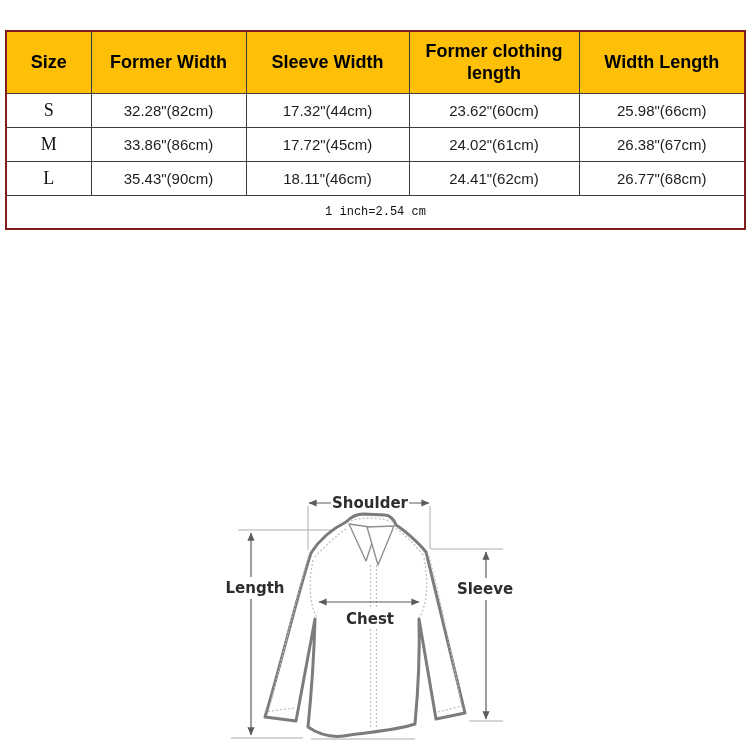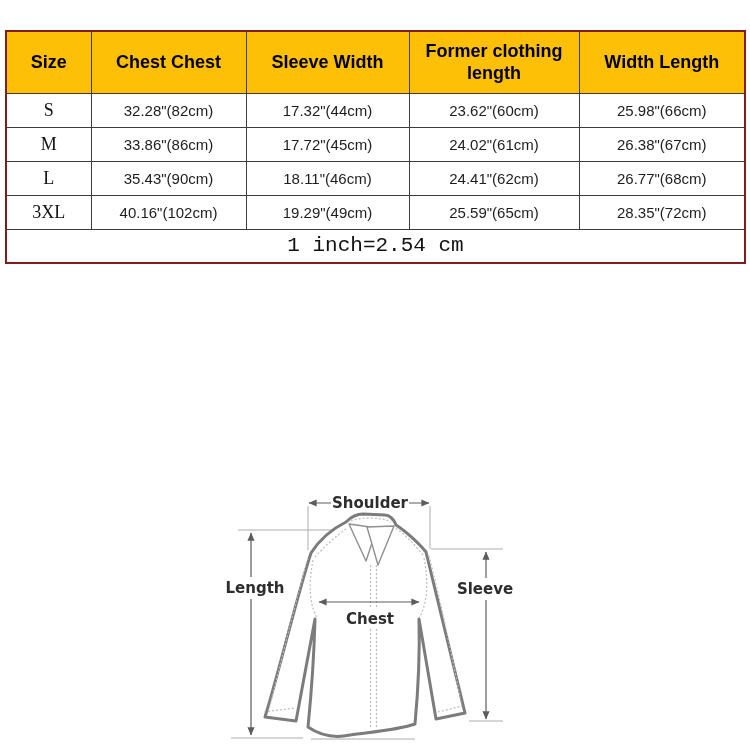--- a/index.html
+++ b/index.html
@@ -23,21 +23,21 @@
     font-family:"Liberation Sans", sans-serif;
   }
   table.size-chart td {
     height:34px; font-size:15px; color:#1d1d1d; background:#fff;
     font-family:"Liberation Sans", sans-serif;
   }
   table.size-chart td.size-col {
     font-family:"Liberation Serif", serif; font-size:18px; color:#111;
   }
   table.size-chart td.note-row {
-    font-family:"Liberation Mono", monospace; font-size:21px; color:#111;
+    font-family:"Liberation Mono", monospace; font-size:12px; color:#111;
     height:34px; letter-spacing:0px;
   }
   .diagram {
     position:absolute; left:218px; top:472px; width:320px; height:300px;
   }
   .dim-label {
     font-family:"DejaVu Sans", sans-serif; font-size:15px; font-weight:600;
     fill:#2d2d2d;
   }
 </style>
@@ -50,21 +50,21 @@
     <colgroup>
       <col style="width:85px">
         <col style="width:155px">
         <col style="width:163px">
         <col style="width:170px">
         <col style="width:166px">
     </colgroup>
     <thead>
       <tr>
         <th>Size</th>
-        <th>Chest Chest</th>
+        <th>Former Width</th>
         <th>Sleeve Width</th>
         <th>Former clothing length</th>
         <th>Width Length</th>
       </tr>
     </thead>
     <tbody>
       <tr>
         <td class="size-col">S</td>
         <td>32.28"(82cm)</td>
         <td>17.32"(44cm)</td>
@@ -77,27 +77,20 @@
         <td>17.72"(45cm)</td>
         <td>24.02"(61cm)</td>
         <td>26.38"(67cm)</td>
       </tr>
       <tr>
         <td class="size-col">L</td>
         <td>35.43"(90cm)</td>
         <td>18.11"(46cm)</td>
         <td>24.41"(62cm)</td>
         <td>26.77"(68cm)</td>
-      </tr>
-      <tr>
-        <td class="size-col">3XL</td>
-        <td>40.16"(102cm)</td>
-        <td>19.29"(49cm)</td>
-        <td>25.59"(65cm)</td>
-        <td>28.35"(72cm)</td>
       </tr>
       <tr>
         <td class="note-row" colspan="5">1 inch=2.54 cm</td>
       </tr>
     </tbody>
   </table>
 
   <div class="diagram">
     <svg width="320" height="300" viewBox="0 0 320 300" xmlns="http://www.w3.org/2000/svg">
       <defs>

